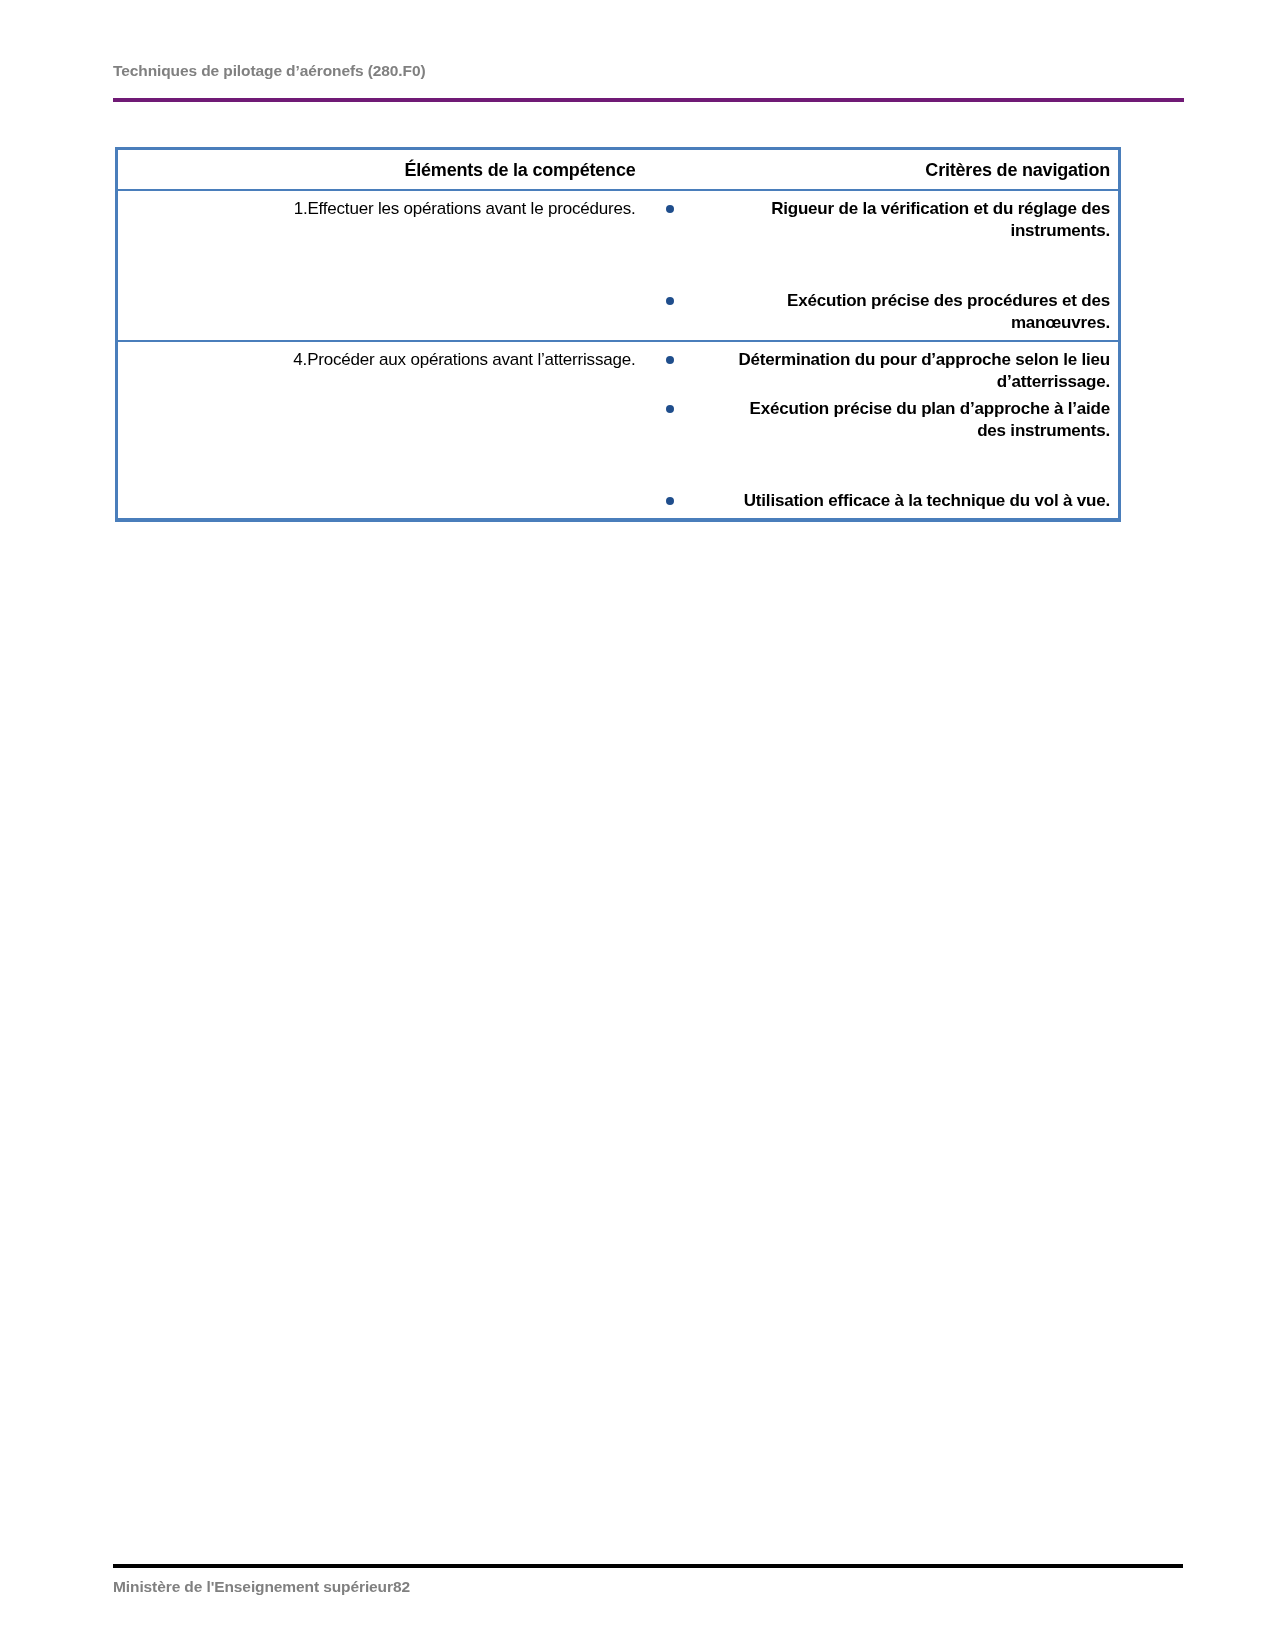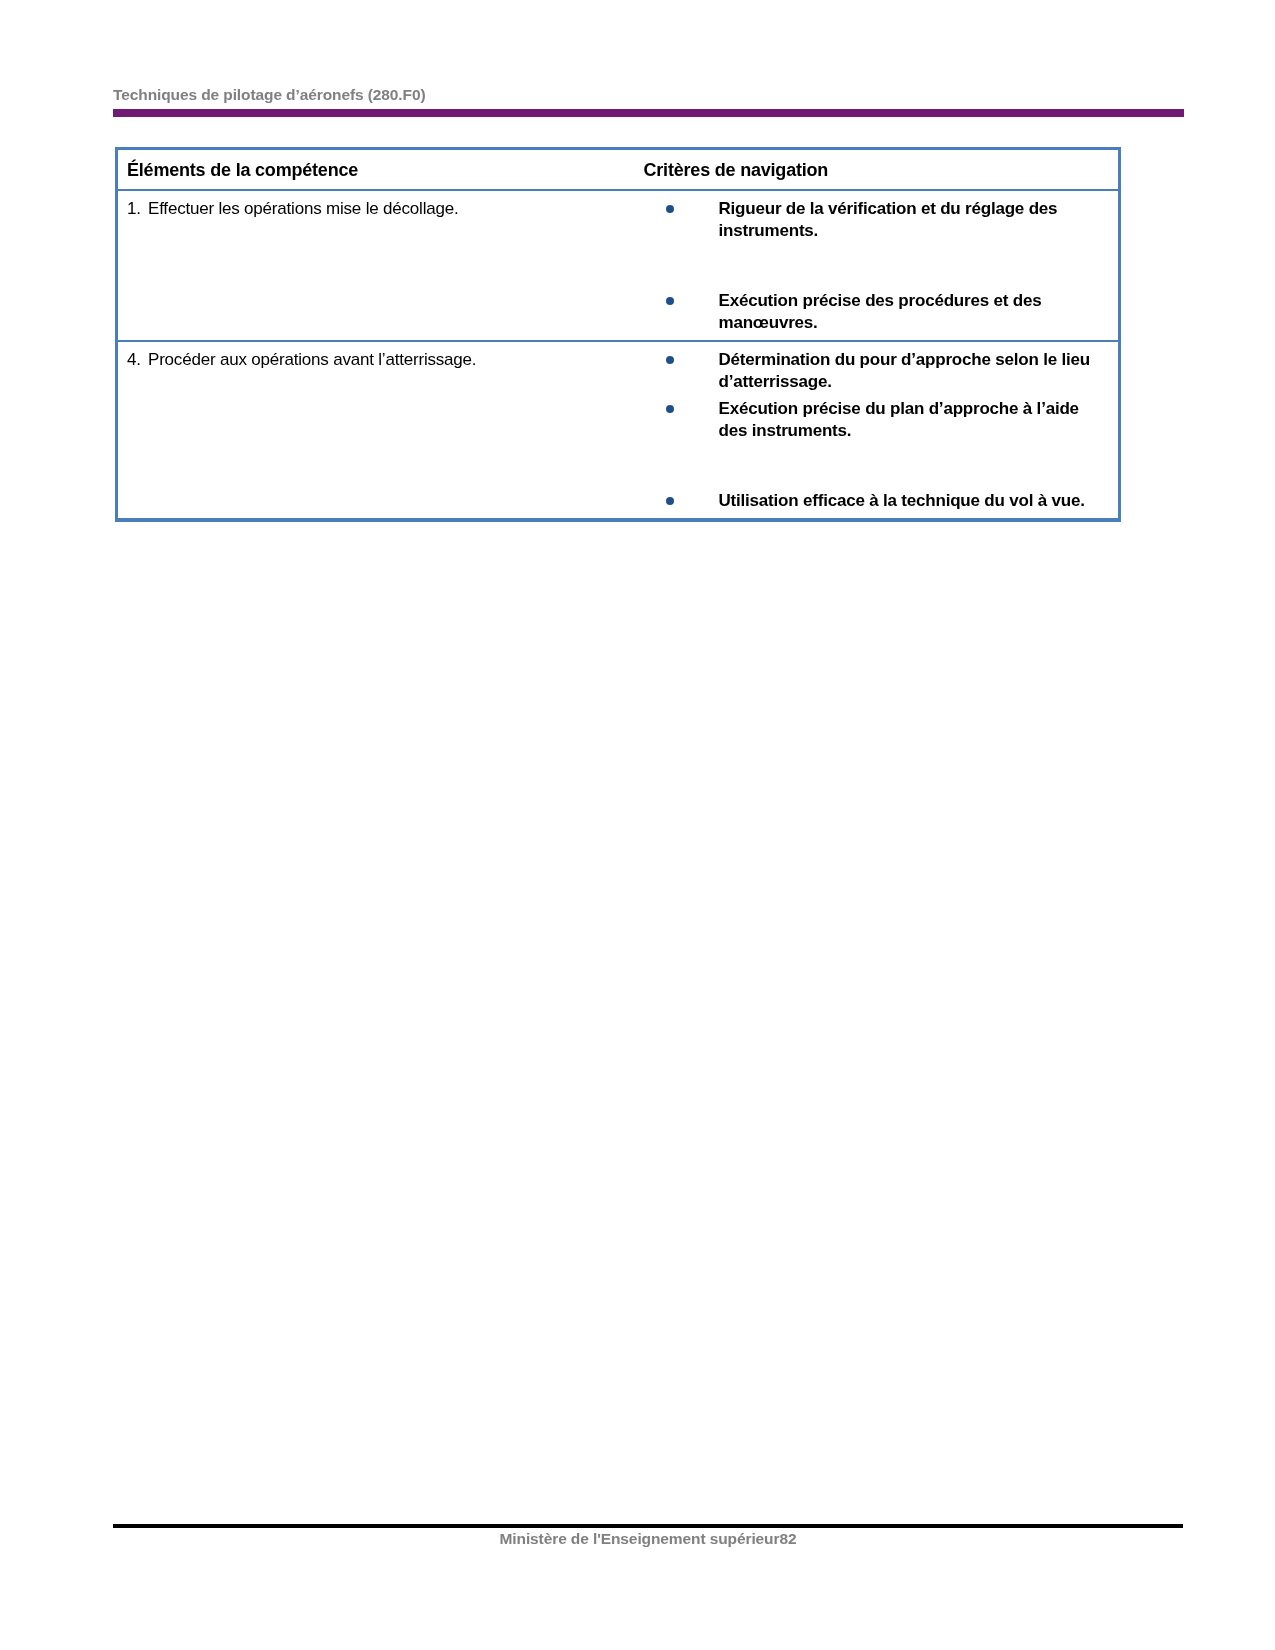--- a/index.html
+++ b/index.html
@@ -11,23 +11,22 @@
     font-family: "Liberation Sans", sans-serif;
     color: #000000;
   }
 
   
   .page-header {
     position: absolute;
     left: 113px;
     top: 62px;
     width: 1071px;
-    border-bottom: 8px solid #701a75;
-    padding-bottom: 5px;
-    margin-top: 24px;
+    border-bottom: 4px solid #701a75;
+    padding-bottom: 18px;
   }
   .page-header .hdr-title {
     color: #808080;
     font-weight: bold;
     font-size: 15.5px;
     letter-spacing: -0.1px;
   }
 
   
   .comp-table {
@@ -41,21 +40,21 @@
   .comp-table, .comp-table tr, .comp-table th, .comp-table td {
     border-color: #4a7ebb;
   }
   .comp-table {
     border: 3px solid #4a7ebb;
     border-bottom-width: 4px;
   }
   .comp-table th, .comp-table td {
     border-top: 2px solid #4a7ebb;
     vertical-align: top;
-    text-align: left;
+    text-align: right;
   }
   .comp-table thead th {
     border-top: none;
     font-size: 18px;
     font-weight: bold;
     line-height: 22px;
     padding: 9px 8px 8px 9px;
     letter-spacing: -0.2px;
   }
   .comp-table thead th.cr-head { padding-left: 0; }
@@ -89,26 +88,26 @@
     width: 8px;
     height: 8px;
     border-radius: 50%;
     background: #1f4e8c;
   }
 
   
   .page-footer {
     position: absolute;
     left: 113px;
-    top: 1524px;
+    top: 1564px;
     width: 1070px;
     border-top: 4px solid #000000;
-    padding-top: 2px;
+    padding-top: 10px;
     display: flex;
-    justify-content: center;
+    justify-content: flex-start;
     align-items: baseline;
   }
   .page-footer span {
     color: #808080;
     font-weight: bold;
     font-size: 15.5px;
     letter-spacing: -0.1px;
   }
 </style>
 </head>
@@ -125,21 +124,21 @@
   </colgroup>
   <thead>
     <tr>
       <th>Éléments de la compétence</th>
       <th class="cr-head">Critères de navigation</th>
     </tr>
   </thead>
   <tbody>
     <tr>
       <td class="el-cell">
-        <span class="num">1.</span><span>Effectuer les opérations mise le décollage.</span>
+        <span class="num">1.</span><span>Effectuer les opérations avant le procédures.</span>
       </td>
       <td class="cr-cell">
         <ul>
           <li><span class="blt"></span><span>Rigueur de la vérification et du réglage des instruments.</span></li>
           <li><span class="blt"></span><span>Exécution précise des procédures et des manœuvres.</span></li>
         </ul>
       </td>
     </tr>
     <tr>
       <td class="el-cell">

